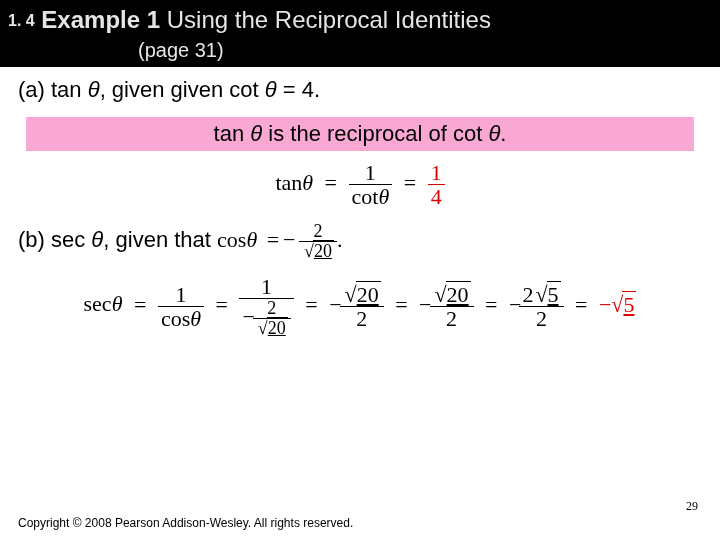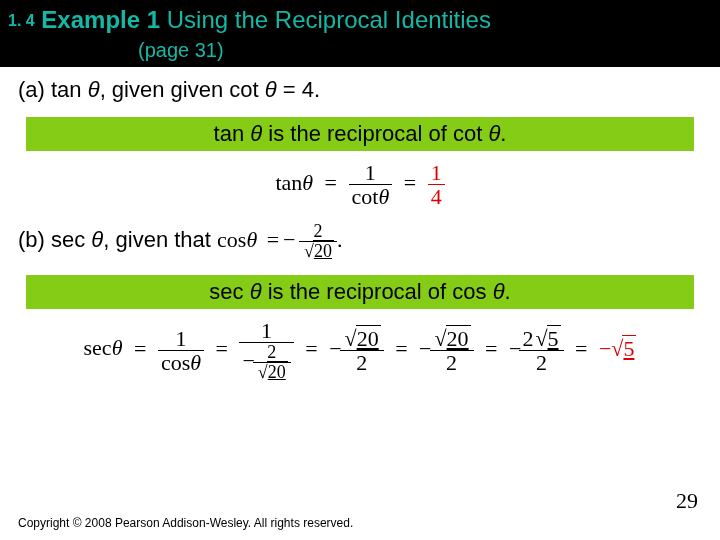--- a/index.html
+++ b/index.html
@@ -6,51 +6,51 @@
   body {
     width: 720px;
     height: 540px;
     font-family: Arial, Helvetica, sans-serif;
     background: #fff;
     position: relative;
     overflow: hidden;
   }
   .titlebar {
     background: #000;
-    color: #14b8a6;
+    color: #e5e5e5;
     padding: 4px 12px 4px 8px;
     line-height: 1.3;
   }
   .titlebar .row1 { font-size: 24px; font-weight: 400; }
   .titlebar .sec { font-size: 16px; font-weight: 700; vertical-align: 2px; }
   .titlebar .bold { font-weight: 700; }
   .titlebar .row2 { font-size: 20px; padding-left: 130px; margin-top: 2px; }
   .content { padding: 10px 18px 0 18px; font-size: 22px; color: #000; }
   .content p { margin-bottom: 14px; }
   .ital { font-style: italic; }
   .hl {
-    background: #84cc16;
+    background: #f9a8d4;
     margin: 6px 8px 10px 8px;
     padding: 4px 0;
     text-align: center;
     font-size: 22px;
   }
   .mathctr { text-align: center; margin: 4px 0 14px 0; }
   .frac { display: inline-block; text-align: center; vertical-align: middle; font-family: 'Times New Roman', serif; font-size: 22px; line-height: 1.05; }
   .frac .num { display: block; border-bottom: 1.5px solid #000; padding: 0 3px; }
   .frac .den { display: block; padding: 0 3px; }
   .red .num { border-bottom-color: #d00; }
   .mrow { font-family: 'Times New Roman', serif; font-size: 22px; }
   .mrow .op { padding: 0 6px; }
   .red { color: #d00; }
   .sqrt { display:inline-block; position:relative; padding-left:2px;}
   .sqrt .rad { border-top:1.5px solid currentColor; padding:0 2px 0 1px; margin-left:-1px;text-decoration:underline;}
   .sqrt::before { content:"√"; font-family:'Times New Roman',serif; }
   .small { font-size: 18px; }
-  .pagenum { position: absolute; right: 22px; bottom: 26px; font-size: 22px; font-family: 'Times New Roman', serif; }
+  .pagenum { position: absolute; right: 22px; bottom: 26px; font-size: 12px; font-family: 'Times New Roman', serif; }
   .copyright { position: absolute; left: 18px; bottom: 10px; font-size: 12px; color: #000; }
   .inline-math { font-family:'Times New Roman', serif; font-size:22px; vertical-align:middle;}
   .neg { margin-right:-2px; }
 </style>
 </head>
 <body>
 
 <div class="titlebar">
   <div class="row1">
     <span class="sec">1. 4</span>
@@ -89,23 +89,20 @@
     <span class="inline-math">
       <span>cos</span><span class="ital">θ</span>
       <span class="op" style="padding:0 4px">=</span><span class="neg">−</span>
       <span class="frac small">
         <span class="num">2</span>
         <span class="den"><span class="sqrt"><span class="rad">20</span></span></span>
       </span><span>.</span>
     </span>
   </p>
 
-  <div class="hl">
-    <span>sec </span><span class="ital">θ</span><span> is the reciprocal of cos </span><span class="ital">θ</span><span>.</span>
-  </div>
 
   <div class="mathctr mrow">
     <span>sec</span><span class="ital">θ</span>
     <span class="op">=</span>
     <span class="frac">
       <span class="num">1</span>
       <span class="den"><span>cos</span><span class="ital">θ</span></span>
     </span>
     <span class="op">=</span>
     <span class="frac">

